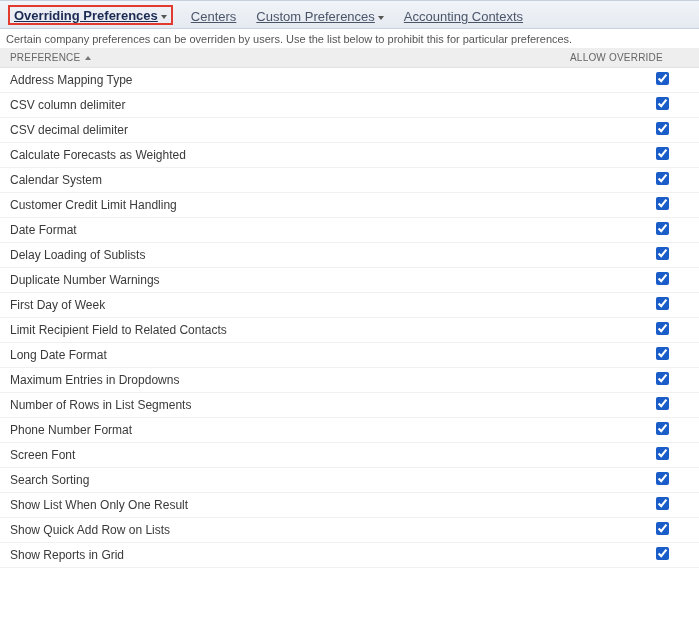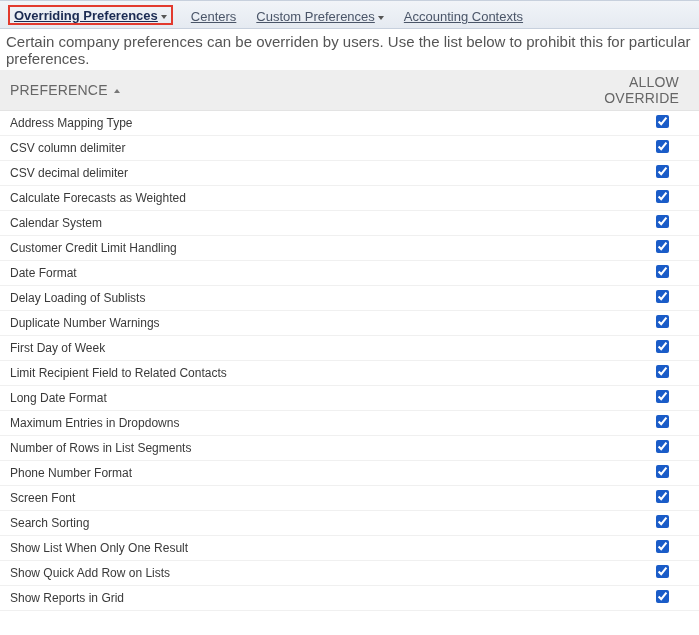--- a/index.html
+++ b/index.html
@@ -37,43 +37,42 @@
   .tab .wedge {
     display: inline-block;
     width: 0; height: 0;
     border-left: 3px solid transparent;
     border-right: 3px solid transparent;
     border-top: 4px solid #555;
     margin-left: 3px;
     vertical-align: middle;
   }
   .help-text {
-    font-size: 15px;
+    font-size: 11px;
     color: #555;
     padding: 4px 8px 3px 6px;
   }
   .table {
     width: 100%;
     border-collapse: collapse;
   }
   .thead-row {
     background: #eeeeee;
   }
   .thead-row th {
-    font-size: 14px;
+    font-size: 10px;
     color: #666;
     font-weight: 400;
     text-align: left;
     padding: 4px 10px;
     border-bottom: 1px solid #e3e3e3;
     letter-spacing: .2px;
   }
   .thead-row th:last-child {
-    text-align: right;
-    padding-right: 20px;
+    padding-right: 30px;
     margin-top: 20px;
   }
   .sort-caret {
     display:inline-block;
     width:0;height:0;
     border-left:3px solid transparent;
     border-right:3px solid transparent;
     border-bottom:4px solid #777;
     margin-left:2px;
     vertical-align: middle;

